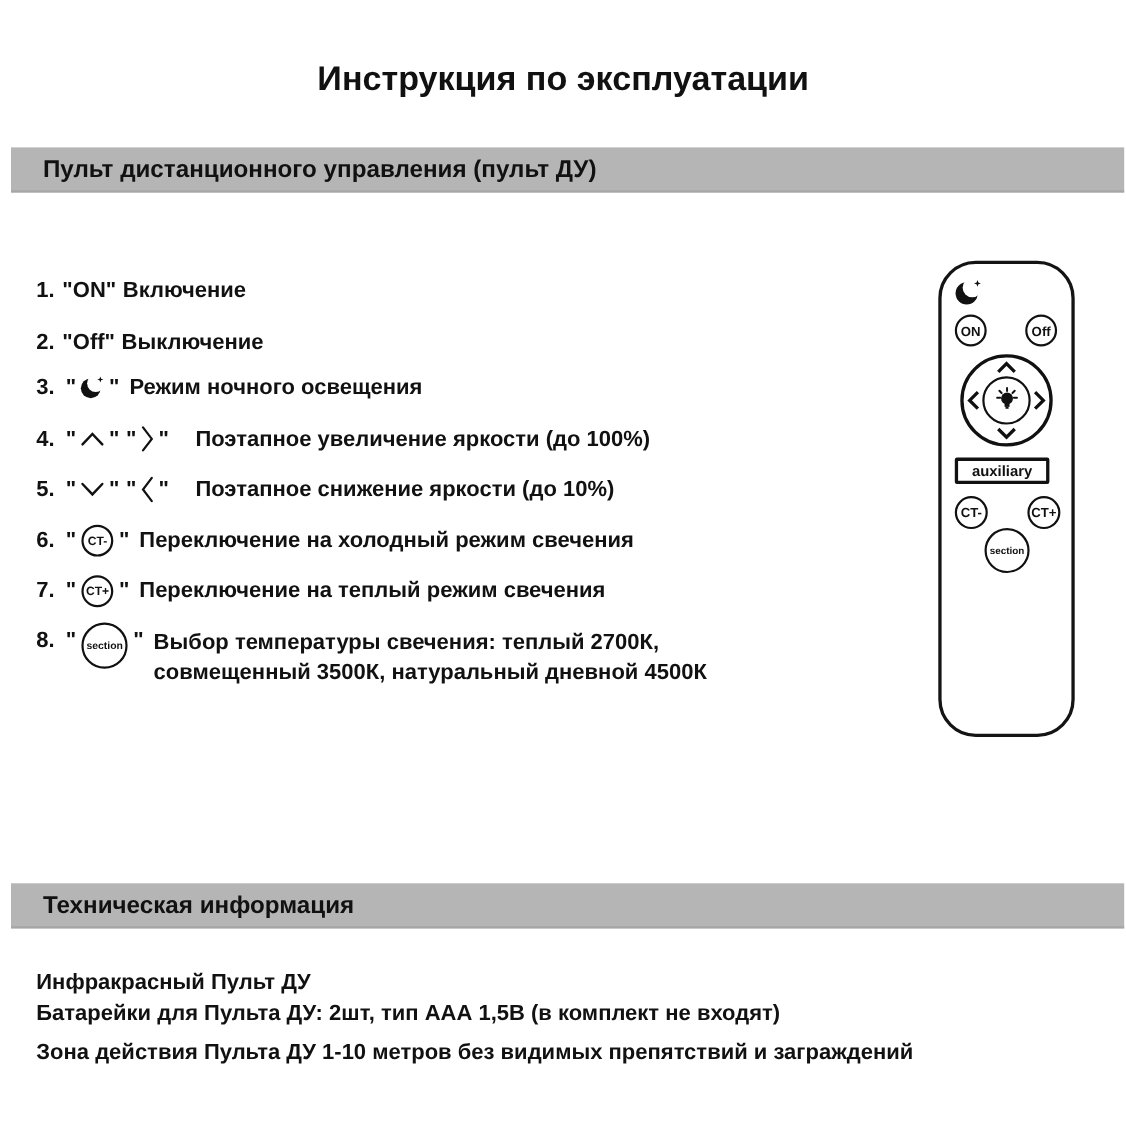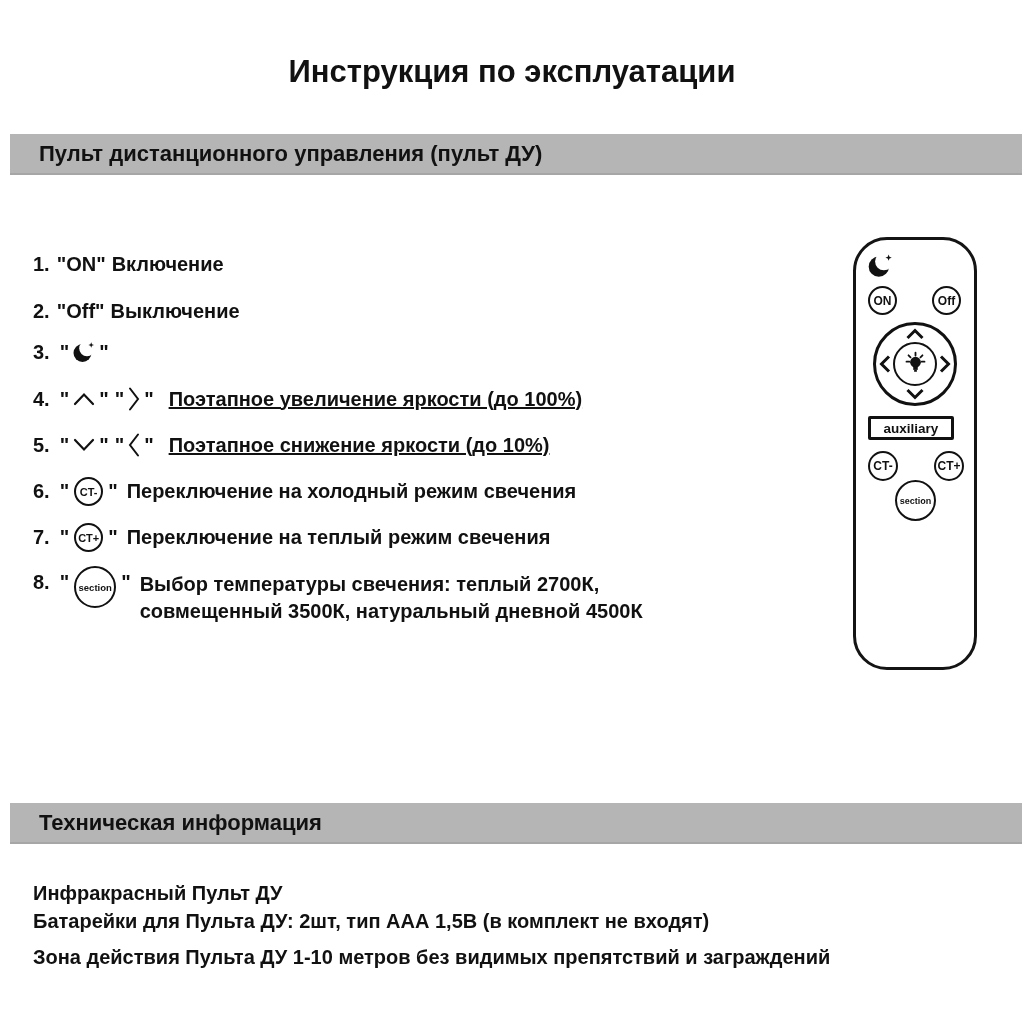--- a/index.html
+++ b/index.html
@@ -7,21 +7,21 @@
         font-family:"Liberation Sans",sans-serif;font-weight:700;color:#111111;}
   .title{position:absolute;top:54px;left:0;width:100%;text-align:center;font-size:31px;}
   .bar{position:absolute;left:10px;right:2px;height:41px;background:#b5b5b5;border-bottom:2px solid #a6a6a6;
        display:flex;align-items:center;padding-left:29px;box-sizing:border-box;font-size:22px;}
   .bar1{top:134px;}
   .bar2{top:803px;}
   .li{position:absolute;left:33px;display:flex;align-items:center;font-size:20px;white-space:nowrap;}
   .num{margin-right:7px;}
   .q{margin:0 3px;}
   .desc{margin-left:6px;}
-  .desc-wide{margin-left:12px;text-decoration:underline;}
+  .desc-wide{margin-left:21px;}
   .icon-wrap{display:inline-flex;align-items:center;justify-content:center;}
   .badge{display:inline-flex;align-items:center;justify-content:center;border:2px solid #111;border-radius:50%;
          box-sizing:border-box;background:#fff;}
   .badge-sm{width:29px;height:29px;font-size:11px;margin:0 2px;}
   .badge-lg{width:42px;height:42px;font-size:9.5px;border-width:2.5px;margin:0 2px;}
   .row8-col{display:flex;flex-direction:column;margin-left:6px;line-height:27px;}
   .mt4{margin-top:5px;}
   
   .remote{position:absolute;left:853px;top:237px;width:124px;height:433px;border:3px solid #141414;
           border-radius:34px;box-sizing:border-box;background:#fff;}
@@ -74,20 +74,21 @@
     <span class="num">3.</span>
     <span class="q">"</span>
     <span class="icon-wrap">
       <svg width="24" height="24" viewBox="0 0 24 24">
         <circle cx="10.5" cy="13" r="9" fill="#111"></circle>
         <circle cx="15" cy="8.5" r="7.8" fill="#fff"></circle>
         <path d="M19.2 2.2 l0.75 2.05 2.05 0.75 -2.05 0.75 -0.75 2.05 -0.75 -2.05 -2.05 -0.75 2.05 -0.75 z" fill="#111"></path>
       </svg>
     </span>
     <span class="q">"</span>
+    <span class="desc">Режим ночного освещения</span>
   </div>
 
   <div class="li" style="top:386px">
     <span class="num">4.</span>
     <span class="q">"</span>
     <span class="icon-wrap">
       <svg width="24" height="16" viewBox="0 0 24 16">
           <polyline points="3,13 12,3.5 21,13" fill="none" stroke="#111" stroke-width="2.2" stroke-linecap="round"></polyline>
         </svg>
     </span>

